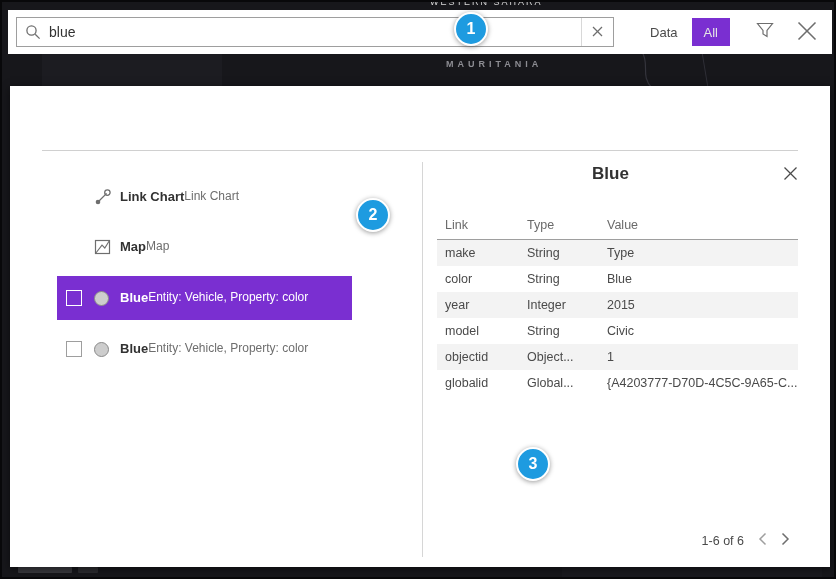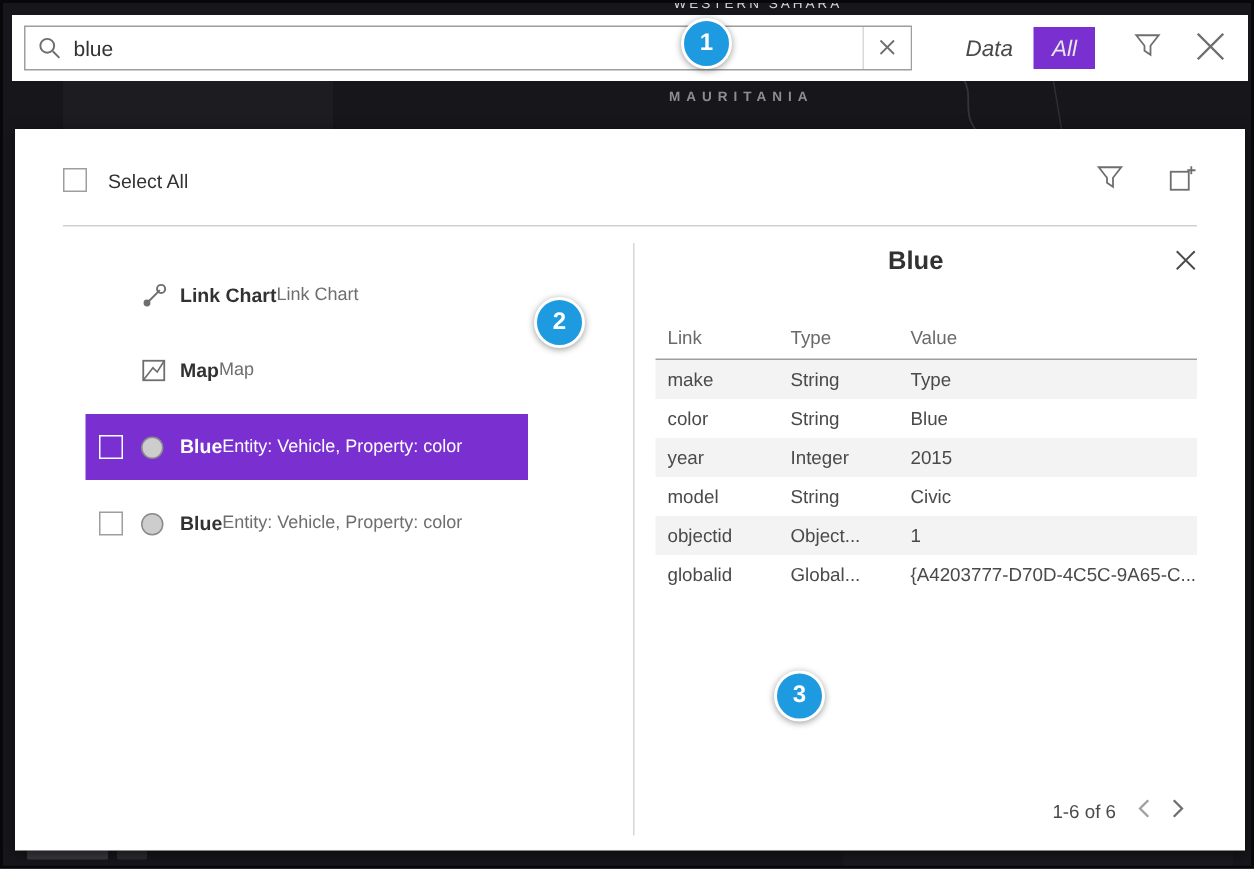--- a/index.html
+++ b/index.html
@@ -11,34 +11,34 @@
   }
   *{margin:0;padding:0;box-sizing:border-box;}
   html,body{width:836px;height:579px;background:#000;}
   body{font-family:"Liberation Sans", sans-serif;}
   [data-interactable="true"]{cursor:pointer;}
 
   .frame{position:relative;width:836px;height:579px;background:#17171b;border:2px solid #08080a;overflow:hidden;}
 
   
   .map-deco{position:absolute;inset:0;z-index:0;}
-  .map-top-sliver{position:absolute;left:447px;top:0;width:150px;height:6px;overflow:hidden;z-index:1;}
+  .map-top-sliver{position:absolute;left:428px;top:0;width:150px;height:6px;overflow:hidden;z-index:1;}
   .map-top-sliver span{display:block;margin-top:-5px;font-size:9px;letter-spacing:2px;color:#d6d6d6;white-space:nowrap;}
   .map-country{position:absolute;left:444px;top:57px;font-size:9px;font-weight:bold;letter-spacing:4px;color:#8d8d93;z-index:1;white-space:nowrap;}
   .map-attrib-smudge{position:absolute;left:16px;bottom:4px;width:54px;height:6px;background:#45454b;opacity:.75;border-radius:1px;z-index:1;}
   .map-attrib-smudge2{position:absolute;left:76px;bottom:4px;width:20px;height:6px;background:#3a3a40;opacity:.6;border-radius:1px;z-index:1;}
 
   
   .topbar{position:absolute;left:6px;top:8px;width:824px;height:44px;background:#fff;display:flex;align-items:center;z-index:10;}
   .search-box{margin-left:8px;width:604px;height:30px;border:1px solid #9e9e9e;background:#fff;display:flex;align-items:center;}
   .search-icon{display:flex;margin:0 8px;flex:0 0 auto;}
   .search-input{flex:1;height:100%;border:none;outline:none;font-size:14px;color:var(--ink);font-family:"Liberation Sans",sans-serif;background:transparent;}
   .search-clear{flex:0 0 32px;height:100%;display:flex;align-items:center;justify-content:center;border-left:1px solid #d8d8d8;background:#fff;border:none;border-left:1px solid #d8d8d8;}
   .scope-toggle{margin-left:22px;display:flex;height:28px;align-items:stretch;}
-  .scope-btn{display:flex;align-items:center;padding:0 14px;font-size:15px;background:#fff;border:none;color:#4a4a4a;font-family:inherit;font-style:italic;}
+  .scope-btn{display:flex;align-items:center;padding:0 14px;font-size:13px;background:#fff;border:none;color:#4a4a4a;font-family:inherit;}
   .scope-btn.active{background:var(--purple);color:#e5e5e5;padding:0 12px;}
   .topbar-filter{margin-left:26px;display:flex;background:none;border:none;}
   .topbar-close{margin-left:22px;margin-right:14px;display:flex;background:none;border:none;}
 
   
   .panel{position:absolute;left:8px;top:84px;width:820px;height:481px;background:#fff;box-shadow:0 2px 8px rgba(0,0,0,.5);z-index:5;}
   .panel-header{position:absolute;left:32px;right:32px;top:24px;height:20px;display:flex;align-items:center;}
   .checkbox{width:16px;height:16px;border:1px solid #9e9e9e;background:#fff;flex:0 0 auto;}
   .select-all-label{margin-left:14px;font-size:13px;color:var(--ink);}
   .header-spacer{flex:1;}
@@ -135,41 +135,20 @@
         <svg width="22" height="22" viewBox="0 0 22 22">
             <line x1="2.5" y1="2.5" x2="19.5" y2="19.5" stroke="#6e6e6e" stroke-width="1.6"></line>
             <line x1="19.5" y1="2.5" x2="2.5" y2="19.5" stroke="#6e6e6e" stroke-width="1.6"></line>
           </svg>
       </span>
     </button>
   </div>
 
   <div class="panel" data-interactable="false">
 
-    <div class="panel-header" data-interactable="false">
-      <span class="checkbox" data-interactable="true"></span>
-      <span class="select-all-label" data-interactable="false">Select All</span>
-      <span class="header-spacer" data-interactable="false"></span>
-      <button class="icon-btn" data-interactable="true">
-        <span data-interactable="false">
-          <svg width="18" height="17" viewBox="0 0 18 17">
-              <path d="M1.5 1.5 h15 L11 8.5 v6 l-4 -2.6 V8.5 Z" fill="none" stroke="#6e6e6e" stroke-width="1.2"></path>
-            </svg>
-        </span>
-      </button>
-      <button class="icon-btn" data-interactable="true">
-        <span data-interactable="false">
-          <svg width="19" height="18" viewBox="0 0 19 18">
-              <rect x="1.5" y="4.5" width="12" height="12" fill="none" stroke="#6e6e6e" stroke-width="1.2"></rect>
-              <line x1="12.5" y1="3.5" x2="18" y2="3.5" stroke="#6e6e6e" stroke-width="1.2"></line>
-              <line x1="15.2" y1="0.8" x2="15.2" y2="6.2" stroke="#6e6e6e" stroke-width="1.2"></line>
-            </svg>
-        </span>
-      </button>
-    </div>
 
     <div class="panel-divider" data-interactable="false"></div>
 
     <div class="results" data-interactable="false">
 
       <div class="result-item" data-interactable="true">
         <span class="slot-check" data-interactable="false"></span>
         <span class="slot-icon" data-interactable="false">
           <svg width="18" height="18" viewBox="0 0 18 18">
               <line x1="4.5" y1="13.5" x2="12.6" y2="5.4" stroke="#6e6e6e" stroke-width="1.3"></line>

